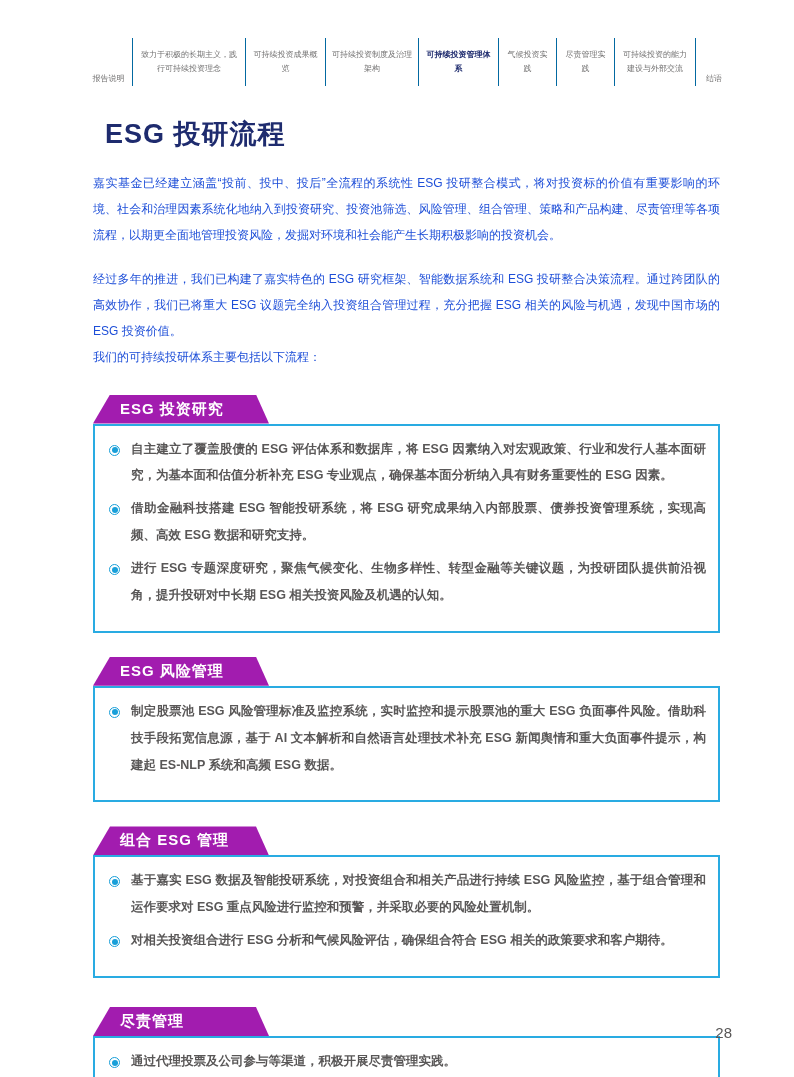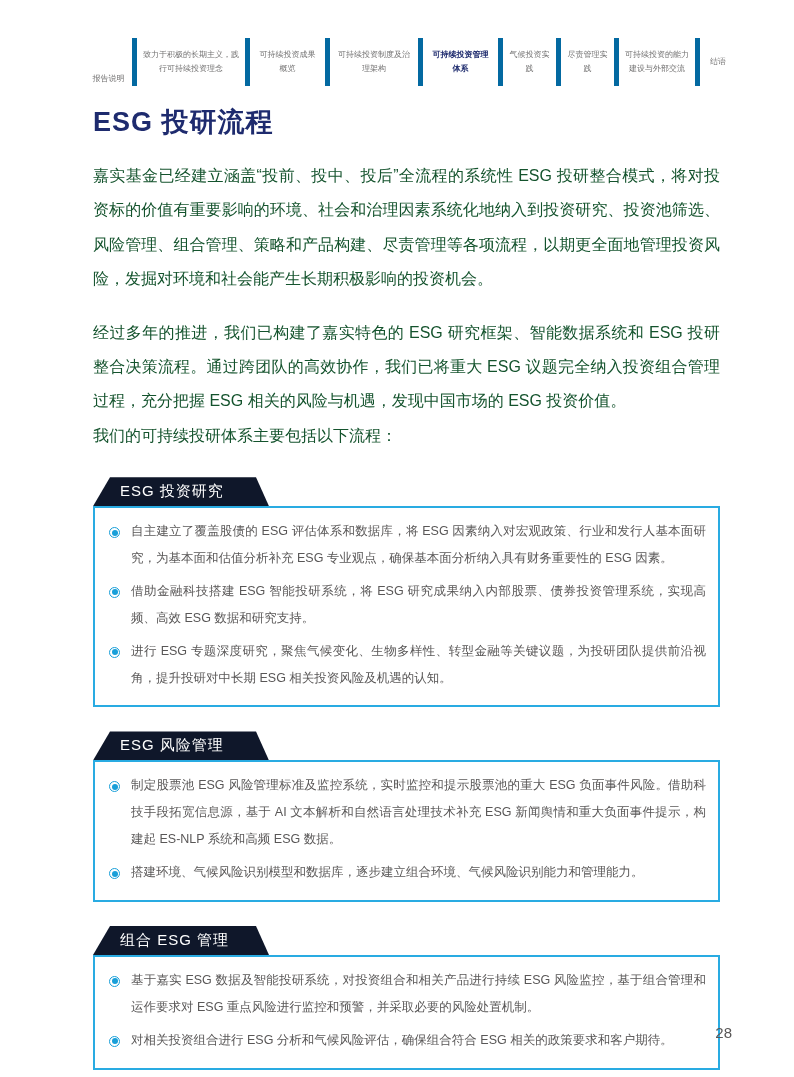--- a/index.html
+++ b/index.html
@@ -6,57 +6,57 @@
   body{
     width:794px;height:1077px;background:#ffffff;position:relative;
     font-family:"Liberation Sans","DejaVu Sans",sans-serif;overflow:hidden;
   }
   
   .nav{
     position:absolute;top:38px;left:85px;width:709px;height:48px;
     display:flex;align-items:stretch;
   }
   .nav-item{
-    box-sizing:border-box;border-left:5px solid #0369a1;
+    box-sizing:border-box;border-left:1px solid #0369a1;
     display:flex;align-items:center;justify-content:center;text-align:center;
     font-size:8px;color:#727171;line-height:1.8;padding:0 6px;
   }
   .nav-item:first-child{border-left:none;align-items:flex-end;}
   .nav-item.active span{color:#1E2B6E;font-weight:bold;}
   .ni-1{flex:0 0 47px;}
   .ni-2{flex:0 0 113px;}
   .ni-3{flex:0 0 80px;}
   .ni-4{flex:0 0 93px;}
   .ni-5{flex:0 0 80px;}
   .ni-6{flex:0 0 58px;}
   .ni-7{flex:0 0 58px;}
   .ni-8{flex:0 0 81px;}
-  .ni-9{flex:1 1 auto;justify-content:flex-start;padding-left:10px;}
+  .ni-9{flex:1 1 auto;justify-content:flex-start;padding-left:10px;align-items:flex-end;}
   
   .content{position:absolute;left:93px;top:104px;width:627px;}
   .page-title{
-    font-size:27px;font-weight:bold;color:#1E2B6E;margin:0;letter-spacing:1px;
+    font-size:27px;font-weight:bold;color:#1E2B6E;margin:12px;letter-spacing:1px;
   }
   .para{
-    margin:19px 0 0 0;font-size:16px;line-height:2.15;color:#14532d;
+    margin:19px 0 0 0;font-size:12px;line-height:2.15;color:#1d4ed8;
     text-align:justify;
   }
   .lead-in{margin-top:0;}
   
   .section{margin-top:24px;}
   .sec-4{margin-top:29px;}
   .banner{
-    width:176px;height:29px;background:#0f172a;color:#ffffff;
-    font-size:15px;font-weight:normal;letter-spacing:1px;
+    width:176px;height:29px;background:#a21caf;color:#ffffff;
+    font-size:15px;font-weight:bold;letter-spacing:1px;
     display:flex;align-items:center;padding-left:27px;box-sizing:border-box;
     clip-path:polygon(17px 0, calc(100% - 13px) 0, 100% 100%, 0 100%);
   }
   .box{
     border:2px solid #29ABE2;background:#ffffff;
-    padding:4px 12px 8px 10px;box-sizing:border-box;
+    padding:4px 12px 16px 10px;box-sizing:border-box;font-weight:bold;
   }
   .bullet{display:flex;margin:6px 0;}
   .bullet-icon{
     flex:none;width:9px;height:9px;margin:9px 11px 0 4px;
     border:1.5px solid #189FD9;border-radius:50%;position:relative;
   }
   .bullet-icon::after{
     content:"";position:absolute;left:1.5px;top:1.5px;right:1.5px;bottom:1.5px;
     background:#189FD9;border-radius:50%;
   }
@@ -125,24 +125,20 @@
     </div>
   </div>
 
   <div class="section">
     <div class="banner">ESG 风险管理</div>
     <div class="box">
       <div class="bullet">
         <span class="bullet-icon"></span>
         <span class="bullet-text">制定股票池 ESG 风险管理标准及监控系统，实时监控和提示股票池的重大 ESG 负面事件风险。借助科技手段拓宽信息源，基于 AI 文本解析和自然语言处理技术补充 ESG 新闻舆情和重大负面事件提示，构建起 ES-NLP 系统和高频 ESG 数据。</span>
       </div>
-      <div class="bullet">
-        <span class="bullet-icon"></span>
-        <span class="bullet-text">搭建环境、气候风险识别模型和数据库，逐步建立组合环境、气候风险识别能力和管理能力。</span>
-      </div>
     </div>
   </div>
 
   <div class="section">
     <div class="banner">组合 ESG 管理</div>
     <div class="box">
       <div class="bullet">
         <span class="bullet-icon"></span>
         <span class="bullet-text">基于嘉实 ESG 数据及智能投研系统，对投资组合和相关产品进行持续 ESG 风险监控，基于组合管理和运作要求对 ESG 重点风险进行监控和预警，并采取必要的风险处置机制。</span>
       </div>

